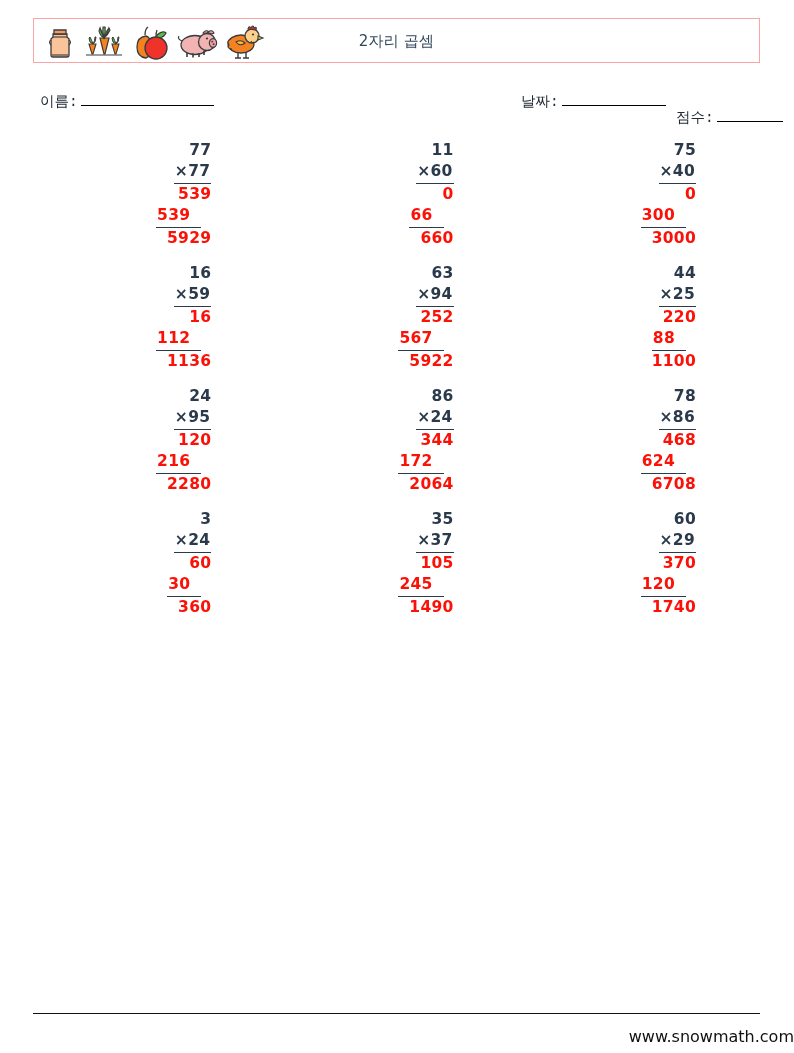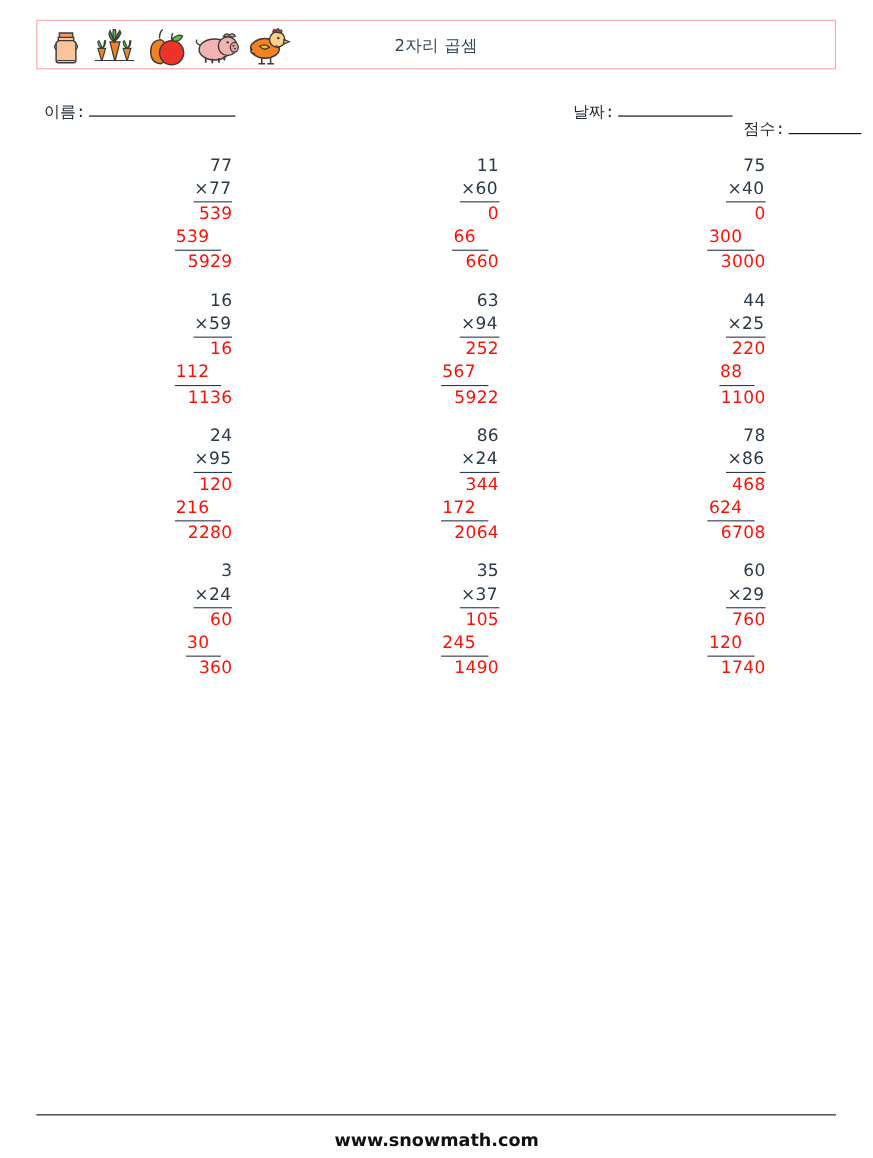--- a/index.html
+++ b/index.html
@@ -104,20 +104,21 @@
     font-size: 15.5px;
     letter-spacing: 0.3px;
   }
   
   .pline {
     height: 22px;
     display: flex;
     align-items: center;
     justify-content: flex-end;
     box-sizing: border-box;
+    font-weight: bold;
   }
   .op-top    { color: #2b3a4a; }
   .op-bottom { color: #2b3a4a; border-bottom: 1.3px solid #2b3a4a; padding: 0 1px 2px 1px; }
   .pp1       { color: #fc1107; }
   .pp2       { color: #fc1107; border-bottom: 1.3px solid #2b3a4a; padding: 0 1px 2px 1px; }
   .answer    { color: #fc1107; }
 
   
   .shift { position: relative; right: 10px; }
   .shift.pp2 { padding-right: 11px; }
@@ -129,23 +130,23 @@
     top: 1013px;
     width: 727px;
     height: 0;
     border-top: 1.6px solid #111;
   }
   .footer-text {
     position: absolute;
     left: 0;
     top: 1027px;
     width: 794px;
-    text-align: center;
+    text-align: right;
     font-size: 16px;
-    font-weight: bold;
+    font-weight: normal;
     color: #111;
     font-family: "DejaVu Sans", "Liberation Sans", sans-serif;
   }
 </style>
 </head>
 <body>
 
 <div class="header-box">
 
   <div class="header-icons">
@@ -417,21 +418,21 @@
       </div>
     </div>
     <div class="problem">
       <div class="pline op-top">
         <span class="digits">60</span>
       </div>
       <div class="pline op-bottom">
         <span class="digits">×29</span>
       </div>
       <div class="pline pp1">
-        <span class="digits">760</span>
+        <span class="digits">370</span>
       </div>
       <div class="pline pp2 shift">
         <span class="digits">120</span>
       </div>
       <div class="pline answer">
         <span class="digits">1740</span>
       </div>
     </div>
   </div>
 

